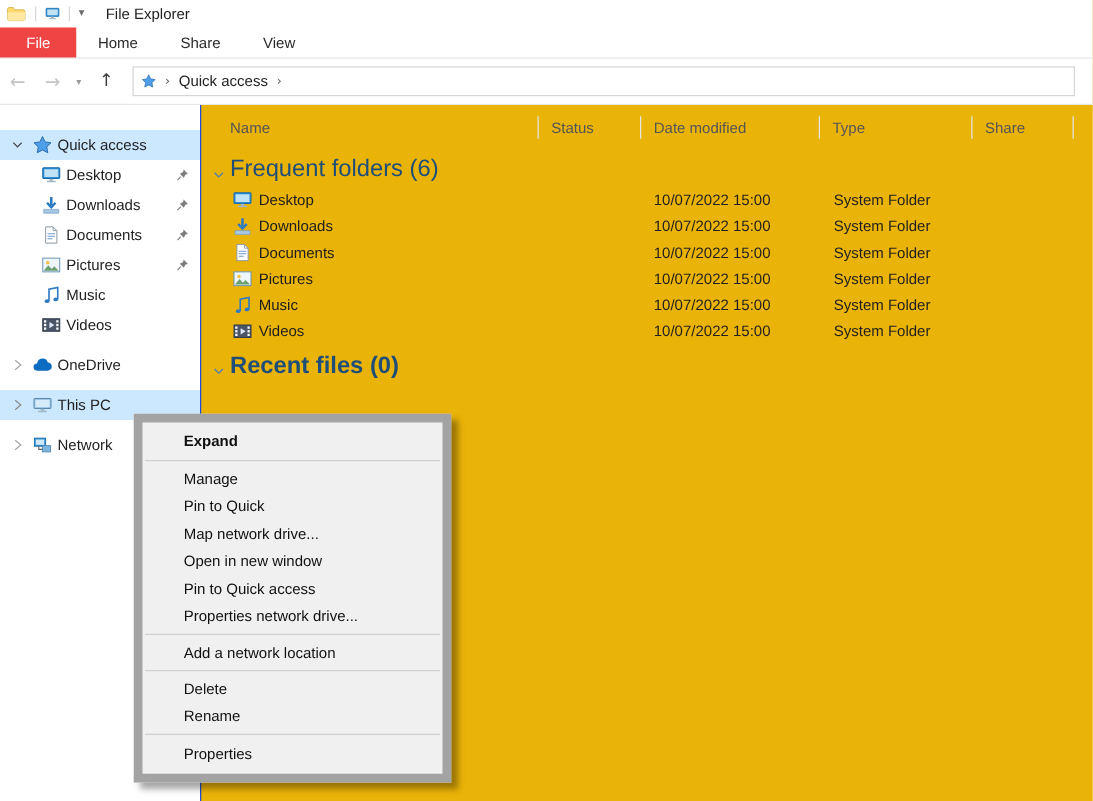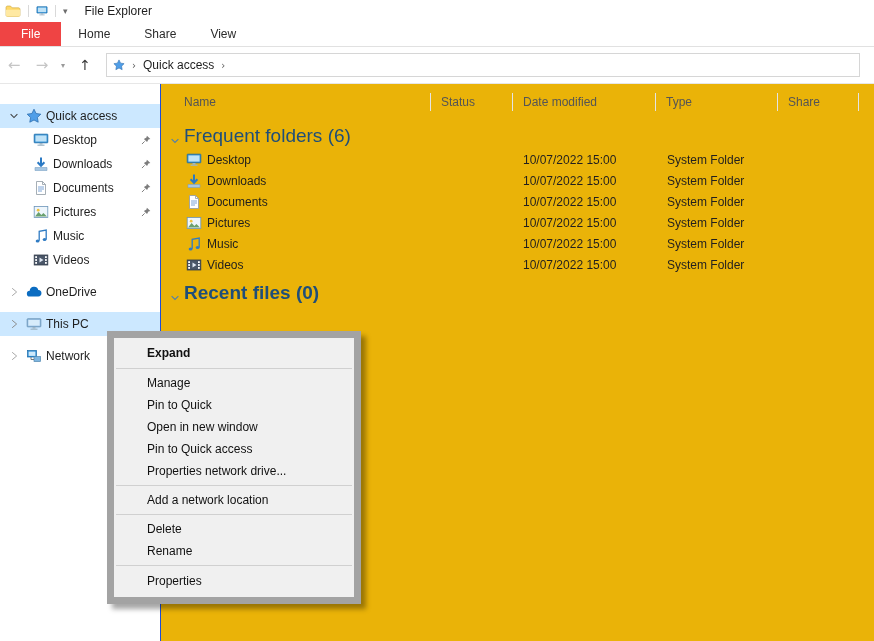--- a/index.html
+++ b/index.html
@@ -430,20 +430,21 @@
     <span>Recent files (0)</span>
   </div>
 
 </div>
 
 <div class="ctxmenu">
   <div class="mi default">Expand</div>
   <div class="msep"></div>
   <div class="mi">Manage</div>
   <div class="mi">Pin to Quick</div>
+  <div class="mi">Map network drive...</div>
   <div class="mi">Open in new window</div>
   <div class="mi">Pin to Quick access</div>
   <div class="mi">Properties network drive...</div>
   <div class="msep"></div>
   <div class="mi">Add a network location</div>
   <div class="msep"></div>
   <div class="mi">Delete</div>
   <div class="mi">Rename</div>
   <div class="msep"></div>
   <div class="mi last">Properties</div>

